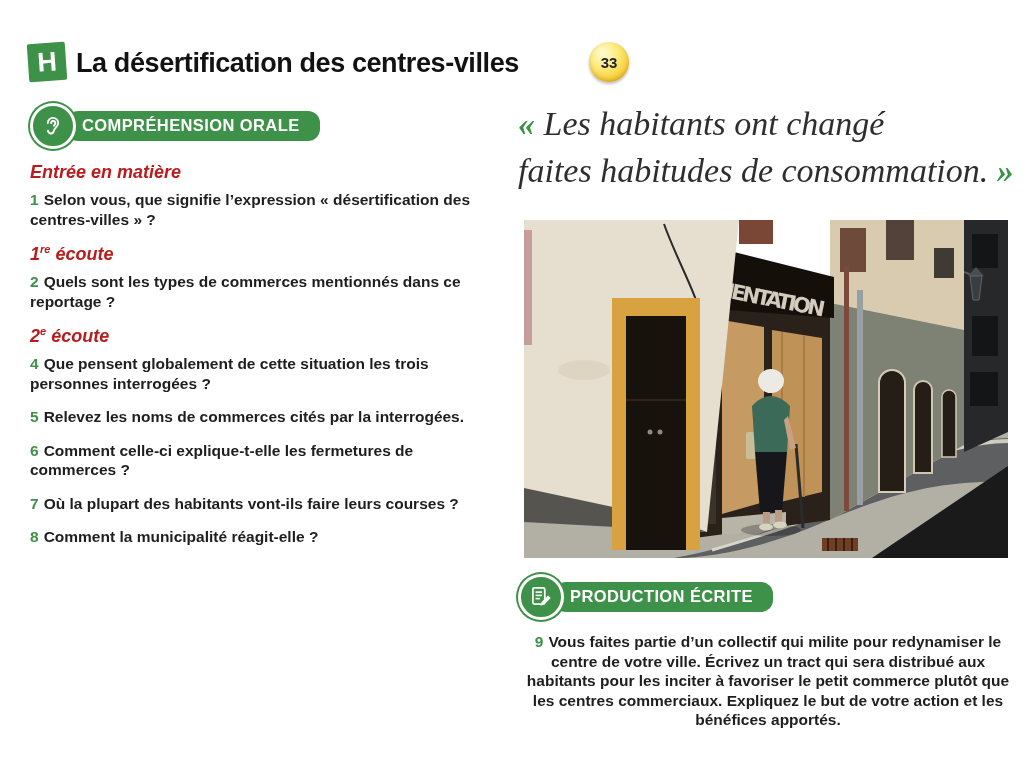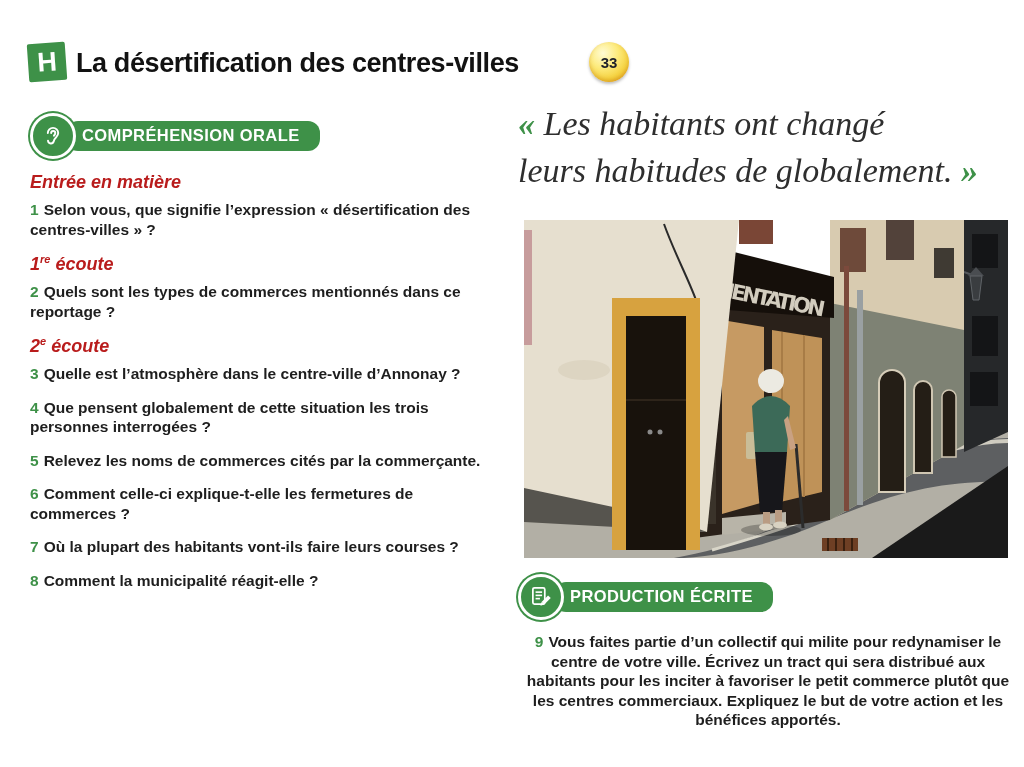--- a/index.html
+++ b/index.html
@@ -35,21 +35,21 @@
     display:flex;align-items:center;justify-content:center;flex:0 0 auto;
     position:relative;z-index:2;
   }
   .pill{
     background:#3e9148;color:#ffffff;font-weight:700;font-size:16.5px;
     letter-spacing:.4px;padding:5px 20px 6px 16px;border-radius:12px;
     margin-left:-10px;white-space:nowrap;
   }
 
   
-  .left-col{left:30px;top:113px;width:462px;}
+  .left-col{left:30px;top:103px;width:462px;}
   .subhead{
     font-style:italic;font-weight:700;font-size:18px;color:#b91c1c;
     margin:14px 0 7px 0;
   }
   .subhead sup{font-size:11px;}
   .subhead .word{margin-left:5px;}
   .first-subhead{margin-top:13px;}
   .q{
     font-size:15.5px;font-weight:700;color:#1e1e1e;line-height:1.26;
     margin:0 0 14px 0;
@@ -103,46 +103,43 @@
 
   <p class="q">
     <span class="qnum">2</span><span>Quels sont les types de commerces mentionnés dans ce reportage ?</span>
   </p>
 
   <div class="subhead">
     <span>2</span><sup>e</sup><span class="word">écoute</span>
   </div>
 
   <p class="q">
-    <span class="qnum">3</span><span>Quelle est l’atmosphère dans le centre-ville d’Annonay ?</span>
-  </p>
-  <p class="q">
     <span class="qnum">4</span><span>Que pensent globalement de cette situation les trois personnes interrogées ?</span>
   </p>
   <p class="q">
-    <span class="qnum">5</span><span>Relevez les noms de commerces cités par la commerçante.</span>
+    <span class="qnum">5</span><span>Relevez les noms de commerces cités par la interrogées.</span>
   </p>
   <p class="q">
     <span class="qnum">6</span><span>Comment celle-ci explique-t-elle les fermetures de commerces ?</span>
   </p>
   <p class="q">
     <span class="qnum">7</span><span>Où la plupart des habitants vont-ils faire leurs courses ?</span>
   </p>
   <p class="q">
     <span class="qnum">8</span><span>Comment la municipalité réagit-elle ?</span>
   </p>
 </div>
 
 <div class="abs quote">
   <div>
     <span class="gmark">«</span>
     <span>Les habitants ont changé</span>
   </div>
   <div>
-    <span>leurs habitudes de globalement.</span>
+    <span>faites habitudes de consommation.</span>
     <span class="gmark">»</span>
   </div>
 </div>
 
 <div class="abs photo-frame">
   <svg width="484" height="338" viewBox="0 0 484 338">
 
     <rect x="0" y="190" width="484" height="148" fill="#b2afa5"></rect>
 
     <path d="M150,338 C200,330 260,308 320,272 C380,236 430,220 484,218 L484,262 C420,260 370,272 300,302 C245,326 190,338 150,338 Z" fill="#5d5f61"></path>

